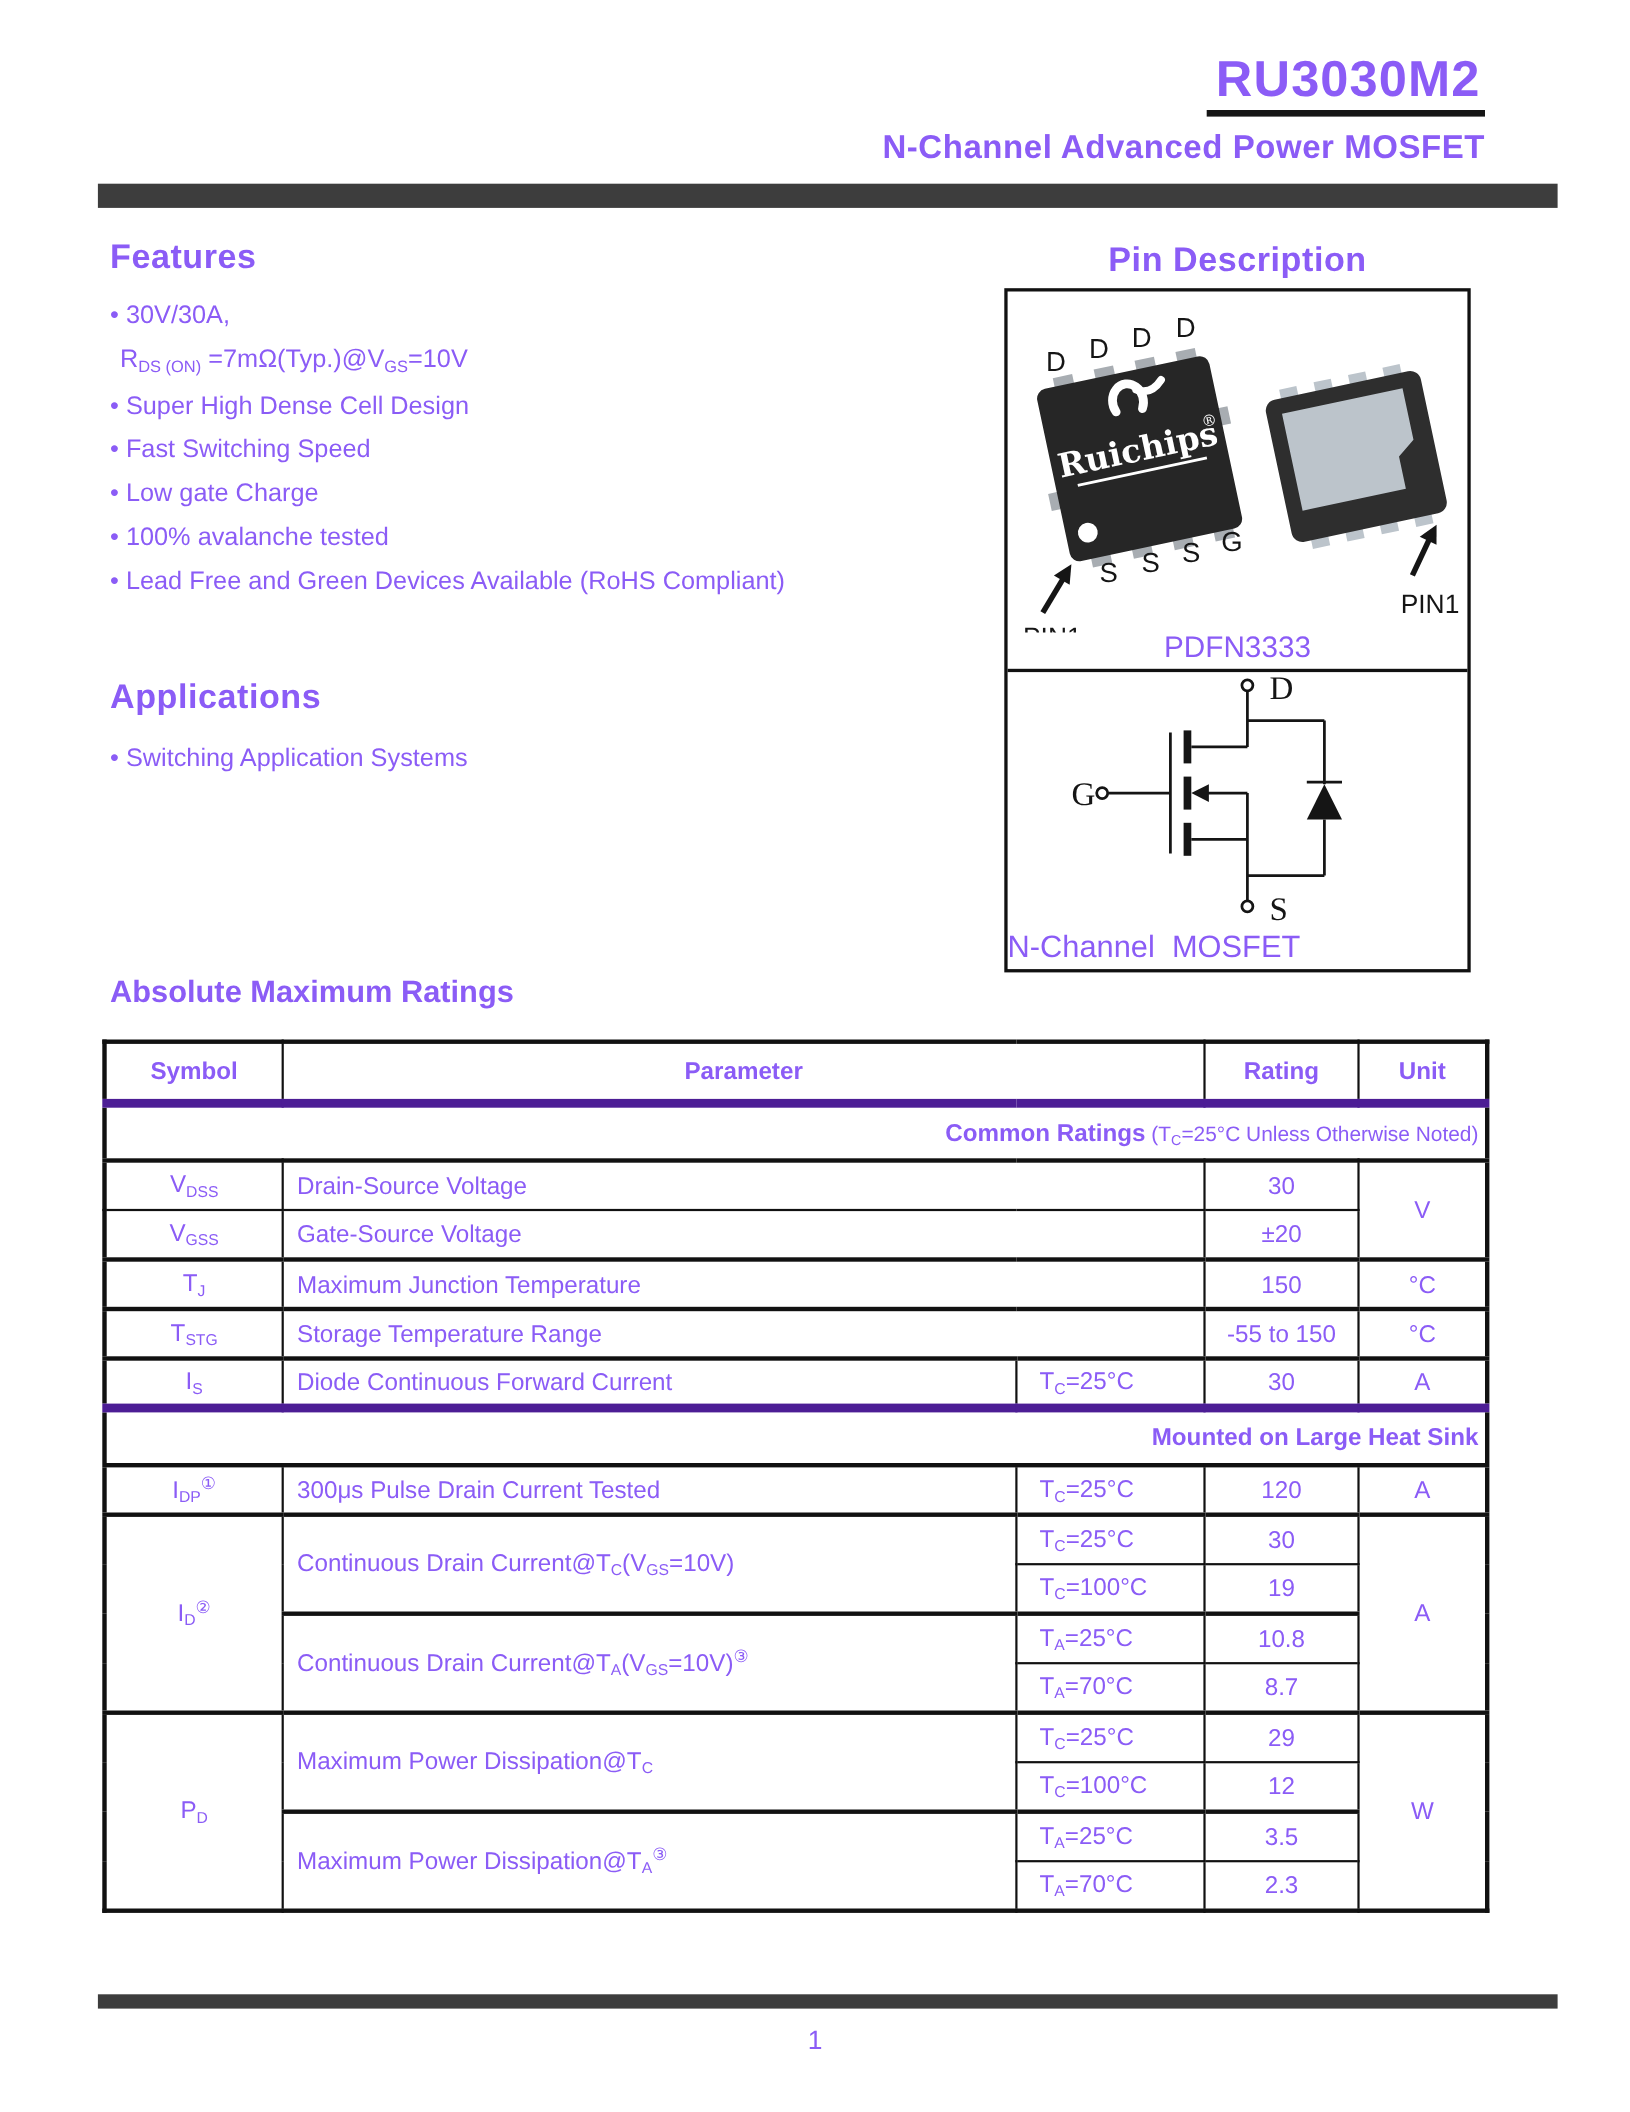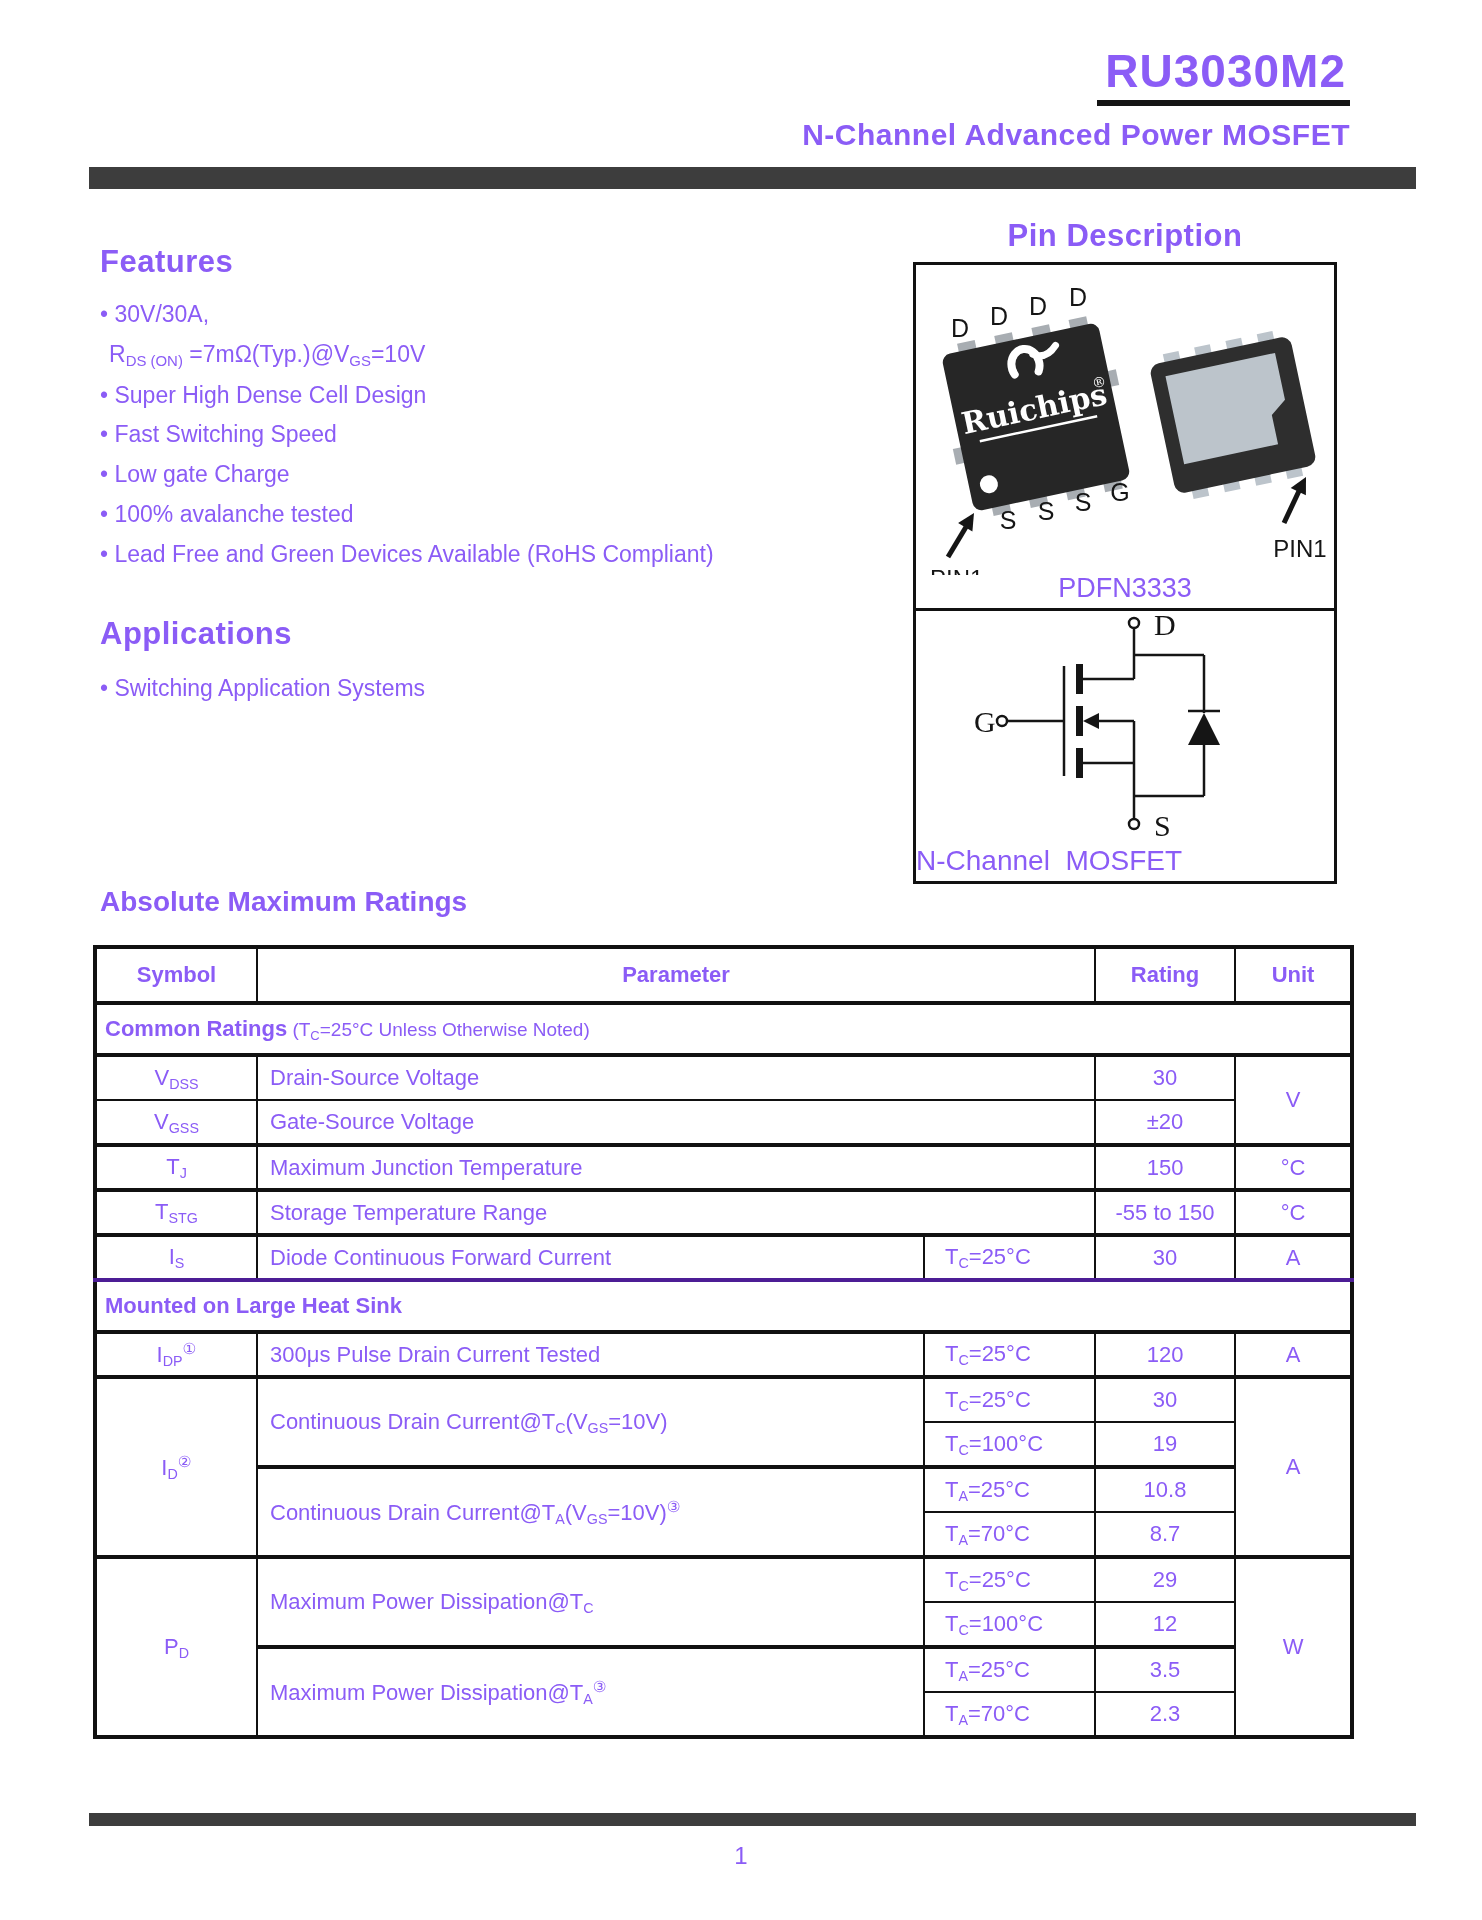--- a/index.html
+++ b/index.html
@@ -21,21 +21,21 @@
   }
   .top-bar { position:absolute; left:89px; top:167px; width:1327px; height:22px; background:#3d3d3d; }
   .footer-bar { position:absolute; left:89px; top:1813px; width:1327px; height:13px; background:#3d3d3d; }
   .page-number { position:absolute; left:0; top:1842px; width:100%; text-align:center; font-size:24px; }
 
   
   .h-section { font-size:31px; font-weight:bold; letter-spacing:0.5px; }
 
   
   .features-block { position:absolute; left:100px; top:216px; width:720px; }
-  .features-block .h-section { margin-bottom:20px;margin-top:28px; }
+  .features-block .h-section { margin-bottom:20px; }
   .feature-line { font-size:23px; margin-bottom:10px; line-height:1.3; }
   .feature-line.bulleted::before { content:"\2022\00a0"; font-size:23px; }
   .feature-line.cont { padding-left:9px; }
   .applications-block { position:absolute; left:100px; top:616px; width:720px; }
   .applications-block .h-section { margin-bottom:22px; }
 
   
   .seg-b { font-weight:bold; }
   .seg-sub { font-size:65%; vertical-align:-0.28em; }
   .seg-sup { font-size:70%; vertical-align:0.5em; }
@@ -61,21 +61,21 @@
   }
   table.ratings { border:4px solid #111; }
   .ratings td, .ratings th { border:2px solid #111; padding:2px 6px; }
   .ratings tr.h-hdr  { height:56px; }
   .ratings tr.h-sec  { height:52px; }
   .ratings tr.h-row  { height:45px; }
   .ratings th { font-weight:bold; text-align:center; border-bottom:4px solid #111; }
   .ratings td.sym, .ratings td.rating, .ratings td.unit { text-align:center; }
   .ratings td.param { text-align:left; padding-left:12px; }
   .ratings td.cond  { text-align:left; padding-left:20px; }
-  .ratings td.sec-cell { text-align:left; padding-left:8px; border-top:4px solid #4c1d95; border-bottom:4px solid #111; font-weight:bold; }
+  .ratings td.sec-cell { text-align:right; padding-left:8px; border-top:8px solid #4c1d95; border-bottom:4px solid #111; font-weight:bold; }
   .ratings td.sec-cell .seg-t { font-weight:normal; font-size:19px; }
   .ratings td.sec-cell .seg-sub { font-weight:normal; font-size:13px; }
   .ratings tr.thick td { border-top-width:4px; }
 </style>
 </head>
 <body>
 
 <div class="page">
 
   <div class="part-number">RU3030M2</div>

